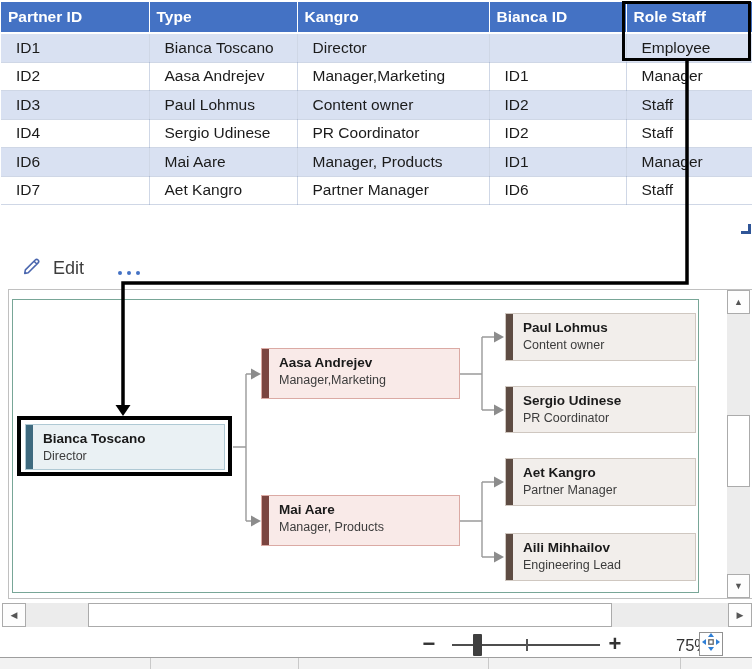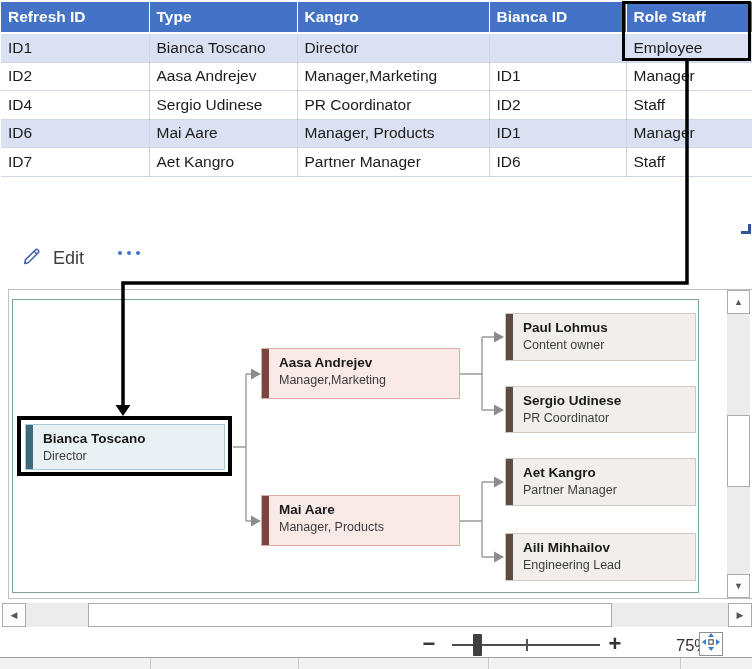--- a/index.html
+++ b/index.html
@@ -6,31 +6,31 @@
   #canvas{position:relative;width:752px;height:669px;background:#ffffff;
           font-family:"Liberation Sans",sans-serif;overflow:hidden;}
 
   
   table.emp{border-collapse:collapse;table-layout:fixed;width:750px;
             position:absolute;left:1px;top:2px;}
   table.emp th{background:#4472C4;color:#fff;font-weight:bold;font-size:15.5px;
                text-align:left;height:30px;padding:0 0 0 7px;
                border-right:1px solid rgba(255,255,255,.45);
                border-bottom:2px solid #fff;white-space:nowrap;overflow:hidden;}
-  table.emp td{height:27.5px;font-size:15.5px;color:#1b1b1b;padding:0 0 0 7px;
+  table.emp td{height:27.5px;font-size:15.5px;color:#1b1b1b;padding:0 0 0 15px;
                border-right:1px solid rgba(130,150,190,.38);
                border-bottom:1px solid rgba(130,150,190,.38);
                white-space:nowrap;overflow:hidden;background:#fff;}
   tr.band td{background:#D9E1F2;}
   .resize-handle{position:absolute;left:741px;top:224px;width:7px;height:7px;
                  border-right:3px solid #2f5597;border-bottom:3px solid #2f5597;z-index:6;}
 
   
   .toolbar{position:absolute;left:0;top:245px;height:36px;display:flex;
-           align-items:flex-start;padding-left:22px;gap:30px;z-index:2;}
+           align-items:flex-end;padding-left:22px;gap:30px;z-index:2;}
   .tbtn{display:flex;align-items:center;gap:10px;font-size:18px;color:#3d3d3d;cursor:pointer;}
   .dots{display:flex;align-items:center;gap:5px;padding:6px 4px;cursor:pointer;}
   .dots i{width:4px;height:4px;border-radius:50%;background:#4472c4;display:block;}
 
   
   .chart-panel{position:absolute;left:8px;top:289px;width:744px;height:310px;
                background:#fff;border-top:1px solid #c0c0c0;border-left:1px solid #c0c0c0;
                border-bottom:1px solid #c0c0c0;box-sizing:border-box;}
   .chart-inner{position:absolute;left:3px;top:9px;width:687px;height:294px;
                border:1px solid #78a697;box-sizing:border-box;}
@@ -98,39 +98,46 @@
   <table class="emp">
     <colgroup>
         <col style="width:148px">
         <col style="width:148px">
         <col style="width:192px">
         <col style="width:137px">
         <col style="width:127px">
       </colgroup>
     <tbody>
         <tr>
-      <th>Refresh ID</th>
+      <th>Partner ID</th>
       <th>Type</th>
       <th>Kangro</th>
       <th>Bianca ID</th>
       <th>Role Staff</th>
     </tr>
     <tr class="band">
       <td>ID1</td>
       <td>Bianca Toscano</td>
       <td>Director</td>
       <td></td>
       <td>Employee</td>
     </tr>
     <tr>
       <td>ID2</td>
       <td>Aasa Andrejev</td>
       <td>Manager,Marketing</td>
       <td>ID1</td>
       <td>Manager</td>
+    </tr>
+    <tr class="band">
+      <td>ID3</td>
+      <td>Paul Lohmus</td>
+      <td>Content owner</td>
+      <td>ID2</td>
+      <td>Staff</td>
     </tr>
     <tr>
       <td>ID4</td>
       <td>Sergio Udinese</td>
       <td>PR Coordinator</td>
       <td>ID2</td>
       <td>Staff</td>
     </tr>
     <tr class="band">
       <td>ID6</td>

